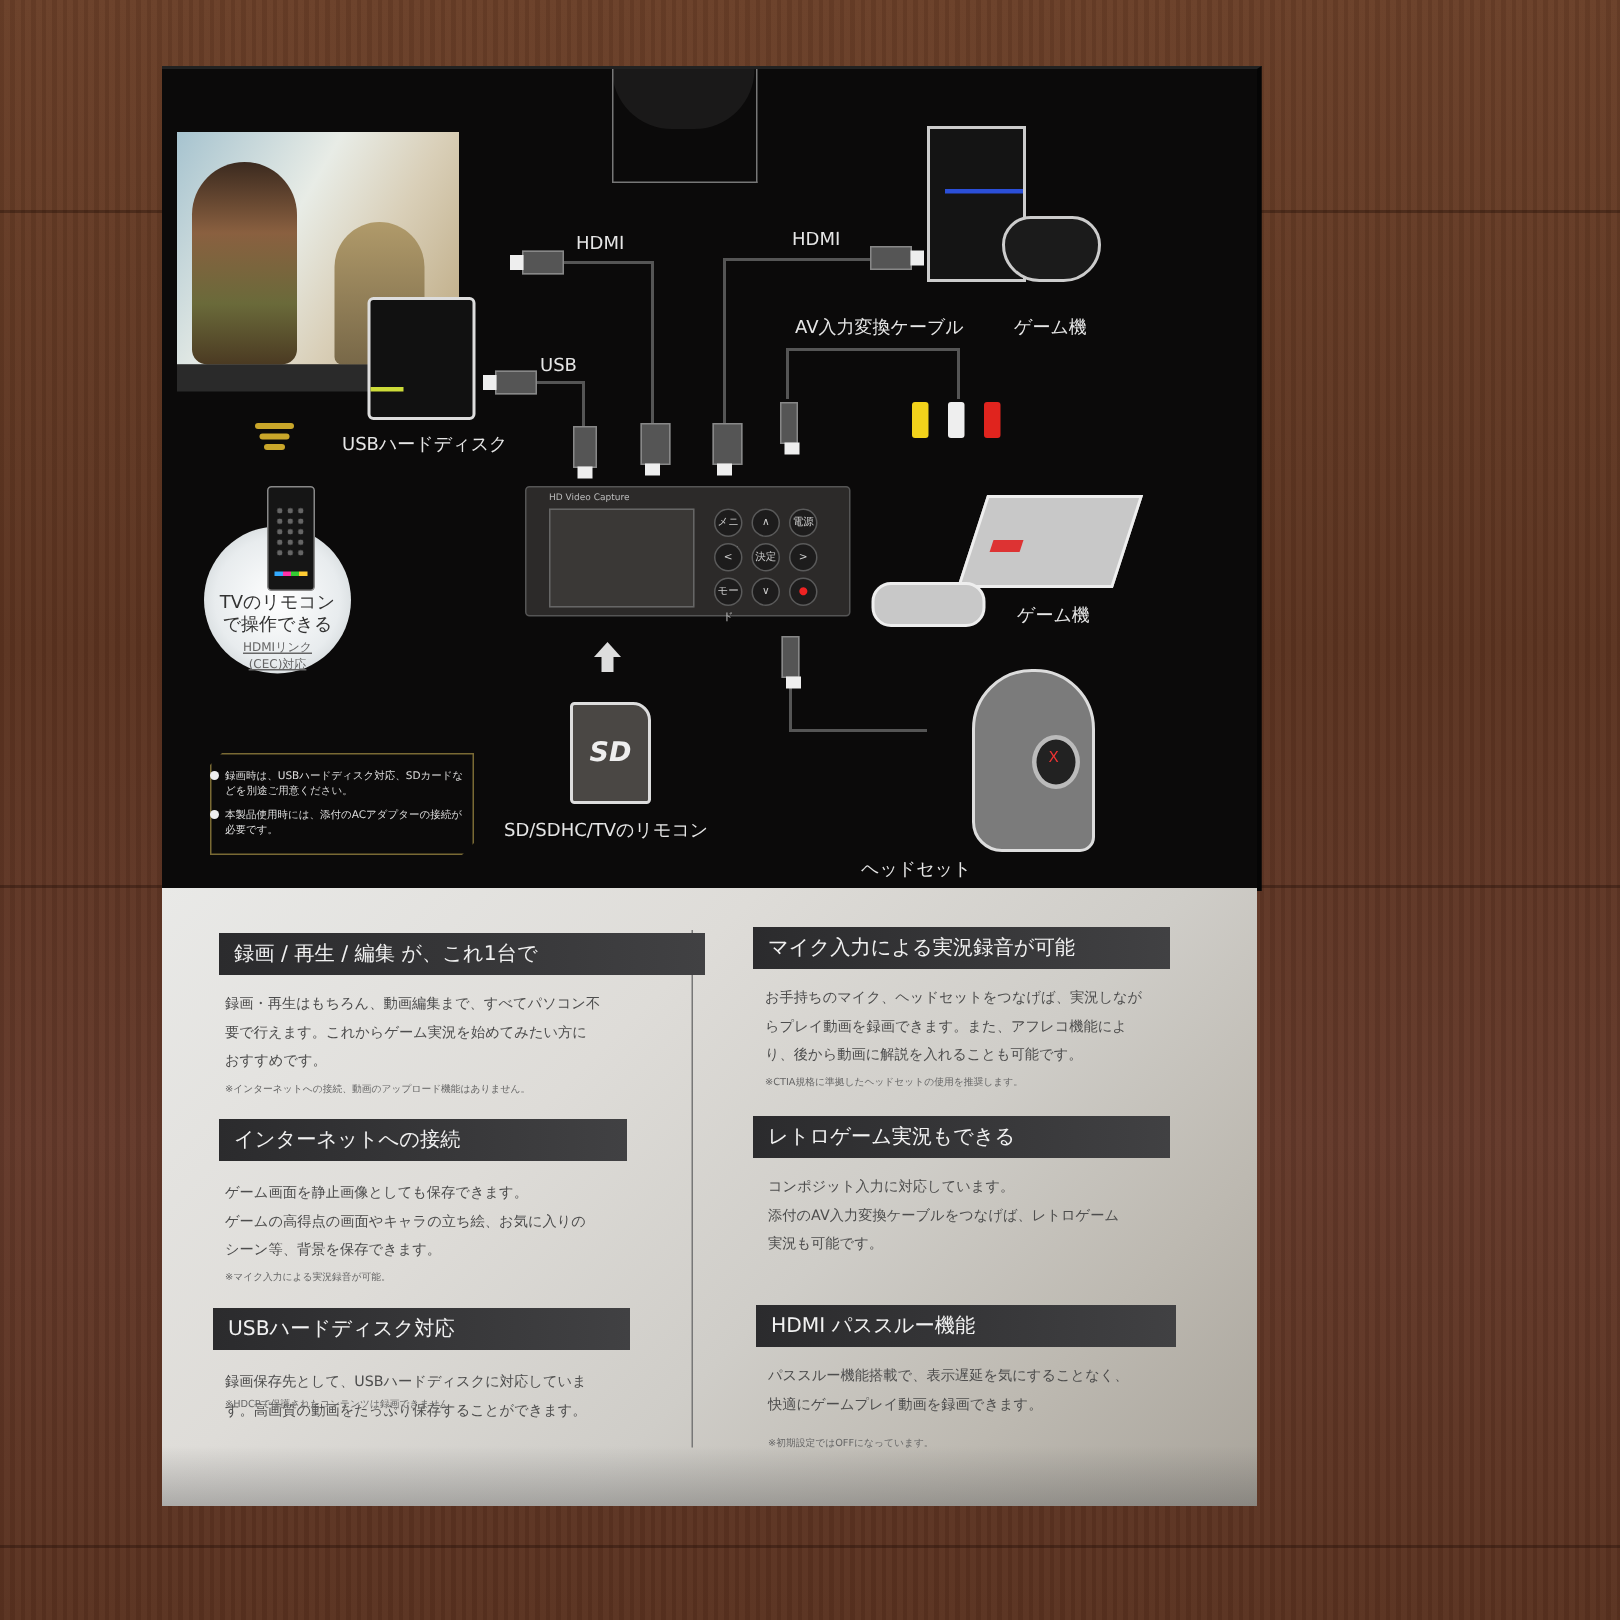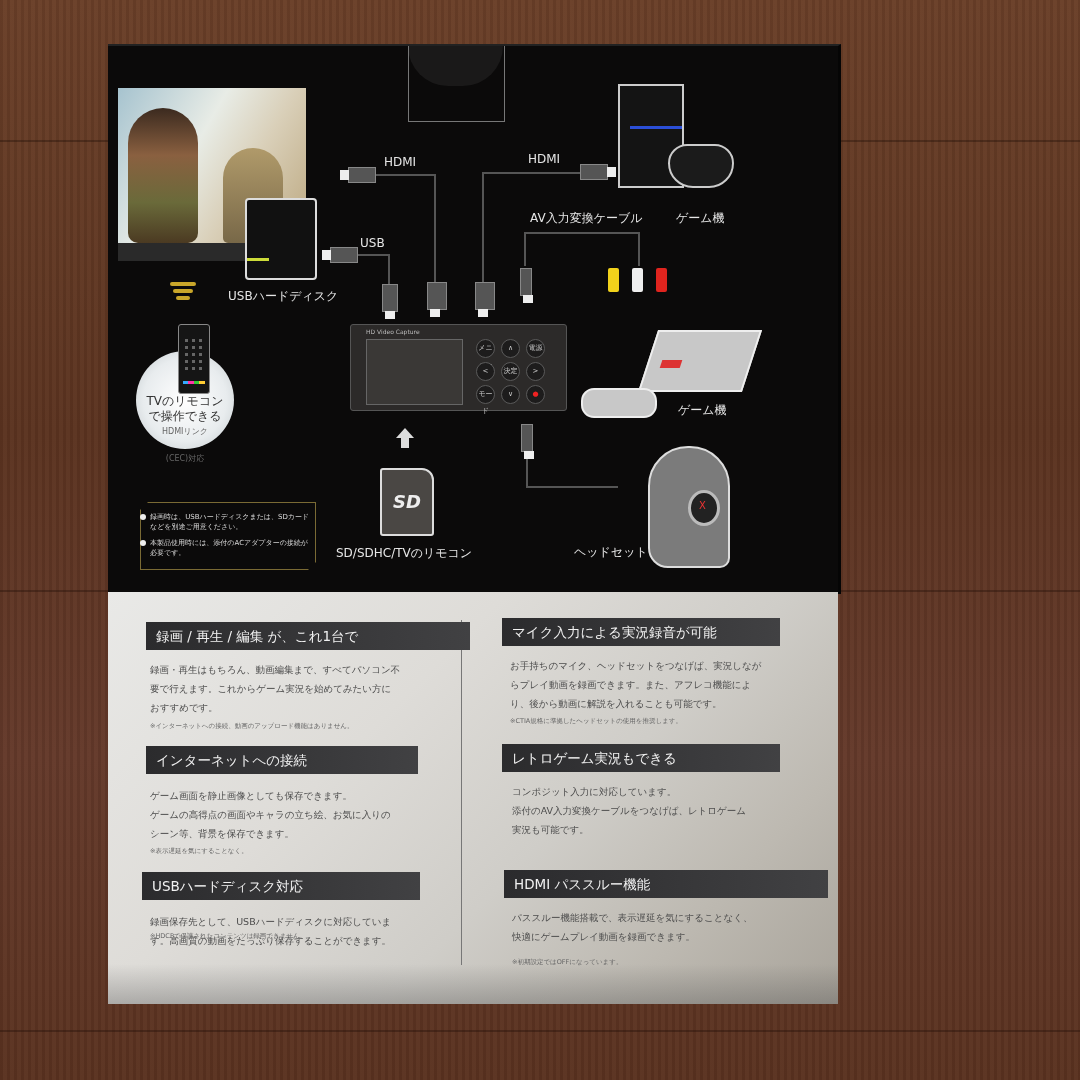--- a/index.html
+++ b/index.html
@@ -52,21 +52,21 @@
   .head .x{position:absolute;left:49px;top:52px;color:#e33;font-size:10px;}
   .remote-glow{position:absolute;left:28px;top:305px;width:98px;height:98px;border-radius:50%;background:radial-gradient(circle,#ffffff 0%,#e8ecee 60%,#bfc6c9 100%);}
   .remote{position:absolute;left:70px;top:278px;width:30px;height:68px;background:#151515;border:1px solid #888;border-radius:3px;}
   .remote .keys{position:absolute;left:4px;top:12px;width:22px;height:36px;
     background-image:radial-gradient(circle,#666 35%,transparent 40%);background-size:7px 7px;}
   .remote .colors{position:absolute;left:4px;top:56px;width:22px;height:3px;background:linear-gradient(90deg,#3af 25%,#f3a 25% 50%,#3c3 50% 75%,#fc3 75%);}
   .wifi{position:absolute;left:62px;top:236px;}
   .wifi div{height:4px;background:#c9a62a;border-radius:2px;margin:0 auto 3px;}
   .remote-text{position:absolute;left:28px;top:348px;width:98px;text-align:center;color:#333;}
   .remote-text .big{font-size:12px;line-height:15px;}
-  .remote-text .small{font-size:8px;color:#666;line-height:11px;margin-top:2px;}
+  .remote-text .small{font-size:8px;color:#666;line-height:11px;margin-top:2px;text-decoration:underline;}
   .note-box{position:absolute;left:32px;top:456px;width:174px;height:66px;border:1px solid #7a6a34;
     clip-path:polygon(8px 0,100% 0,100% calc(100% - 8px),calc(100% - 8px) 100%,0 100%,0 8px);}
   .note{position:absolute;left:42px;color:#ddd;font-size:7px;line-height:10px;width:160px;}
   .note::before{content:"";position:absolute;left:-10px;top:2px;width:6px;height:6px;border-radius:50%;background:#eee;}
   .divider{position:absolute;left:352px;top:578px;width:1px;height:322px;background:#777;}
   .sec-h{position:absolute;height:28px;background:linear-gradient(90deg,#2b2b2d,#414143);color:#f1f1f1;font-size:13.5px;line-height:28px;padding-left:10px;box-sizing:border-box;white-space:nowrap;}
   .sec-p{position:absolute;color:#4d4d4d;font-size:9.5px;line-height:19px;white-space:pre-line;}
   .sec-n{position:absolute;color:#666;font-size:6.5px;white-space:nowrap;}
 </style>
 </head>
@@ -143,73 +143,73 @@
     <div class="arrow-up"></div>
     <div class="sd">SD</div>
     <div class="label" style="left:228px;top:499px">SD/SDHC/TVのリモコン</div>
 
     <div class="wire" style="left:418px;top:378px;width:90px;height:62px;border-left-width:2px;border-bottom-width:2px"></div>
     <div class="plug" style="left:413px;top:378px;width:10px"></div>
     <div class="head">
         <div class="ear"></div>
         <div class="x">X</div>
       </div>
-    <div class="label" style="left:466px;top:498px">ヘッドセット</div>
+    <div class="label" style="left:466px;top:525px">ヘッドセット</div>
 
     <div class="wifi">
       <div style="width:26px"></div>
         <div style="width:20px"></div>
         <div style="width:14px"></div>
     </div>
     <div class="remote-glow"></div>
     <div class="remote">
         <div class="keys"></div>
         <div class="colors"></div>
       </div>
     <div class="remote-text">
       <div class="big">TVのリモコン</div>
       <div class="big">で操作できる</div>
       <div class="small">HDMIリンク</div>
-      <div class="small" style="margin-top:16px">(CEC)対応</div>
+      <div class="small" style="margin-top:0">(CEC)対応</div>
     </div>
 
     <div class="note-box"></div>
-    <div class="note" style="top:466px">録画時は、USBハードディスクまたは、SDカードなどを別途ご用意ください。</div>
+    <div class="note" style="top:466px">録画時は、USBハードディスク対応、SDカードなどを別途ご用意ください。</div>
     <div class="note" style="top:492px">本製品使用時には、添付のACアダプターの接続が必要です。</div>
   </div>
 
   <div class="box-bottom"></div>
 </div>
 
 <div class="divider" style="left:461px;top:620px;height:345px"></div>
 
 <div class="sec-h" style="left:146px;top:622px;width:324px">録画 / 再生 / 編集 が、これ1台で</div>
 <div class="sec-p" style="left:150px;top:660px;width:290px">録画・再生はもちろん、動画編集まで、すべてパソコン不
 要で行えます。これからゲーム実況を始めてみたい方に
 おすすめです。</div>
 <div class="sec-n" style="left:150px;top:722px">※インターネットへの接続、動画のアップロード機能はありません。</div>
 
 <div class="sec-h" style="left:146px;top:746px;width:272px">インターネットへの接続</div>
 <div class="sec-p" style="left:150px;top:786px;width:290px">ゲーム画面を静止画像としても保存できます。
 ゲームの高得点の画面やキャラの立ち絵、お気に入りの
 シーン等、背景を保存できます。</div>
-<div class="sec-n" style="left:150px;top:847px">※表示遅延を気にすることなく。</div>
+<div class="sec-n" style="left:150px;top:847px">※マイク入力による実況録音が可能。</div>
 
 <div class="sec-h" style="left:142px;top:872px;width:278px">USBハードディスク対応</div>
 <div class="sec-p" style="left:150px;top:912px;width:300px">録画保存先として、USBハードディスクに対応していま
 す。高画質の動画をたっぷり保存することができます。</div>
 <div class="sec-n" style="left:150px;top:932px">※HDCPで保護されたコンテンツは録画できません。</div>
 
 <div class="sec-h" style="left:502px;top:618px;width:278px">マイク入力による実況録音が可能</div>
 <div class="sec-p" style="left:510px;top:656px;width:290px">お手持ちのマイク、ヘッドセットをつなげば、実況しなが
 らプレイ動画を録画できます。また、アフレコ機能によ
 り、後から動画に解説を入れることも可能です。</div>
 <div class="sec-n" style="left:510px;top:717px">※CTIA規格に準拠したヘッドセットの使用を推奨します。</div>
 
 <div class="sec-h" style="left:502px;top:744px;width:278px">レトロゲーム実況もできる</div>
 <div class="sec-p" style="left:512px;top:782px;width:290px">コンポジット入力に対応しています。
 添付のAV入力変換ケーブルをつなげば、レトロゲーム
 実況も可能です。</div>
 
-<div class="sec-h" style="left:504px;top:870px;width:324px">HDMI パススルー機能</div>
+<div class="sec-h" style="left:504px;top:870px;width:280px">HDMI パススルー機能</div>
 <div class="sec-p" style="left:512px;top:908px;width:290px">パススルー機能搭載で、表示遅延を気にすることなく、
 快適にゲームプレイ動画を録画できます。</div>
 <div class="sec-n" style="left:512px;top:958px">※初期設定ではOFFになっています。</div>
 
 </body></html>

